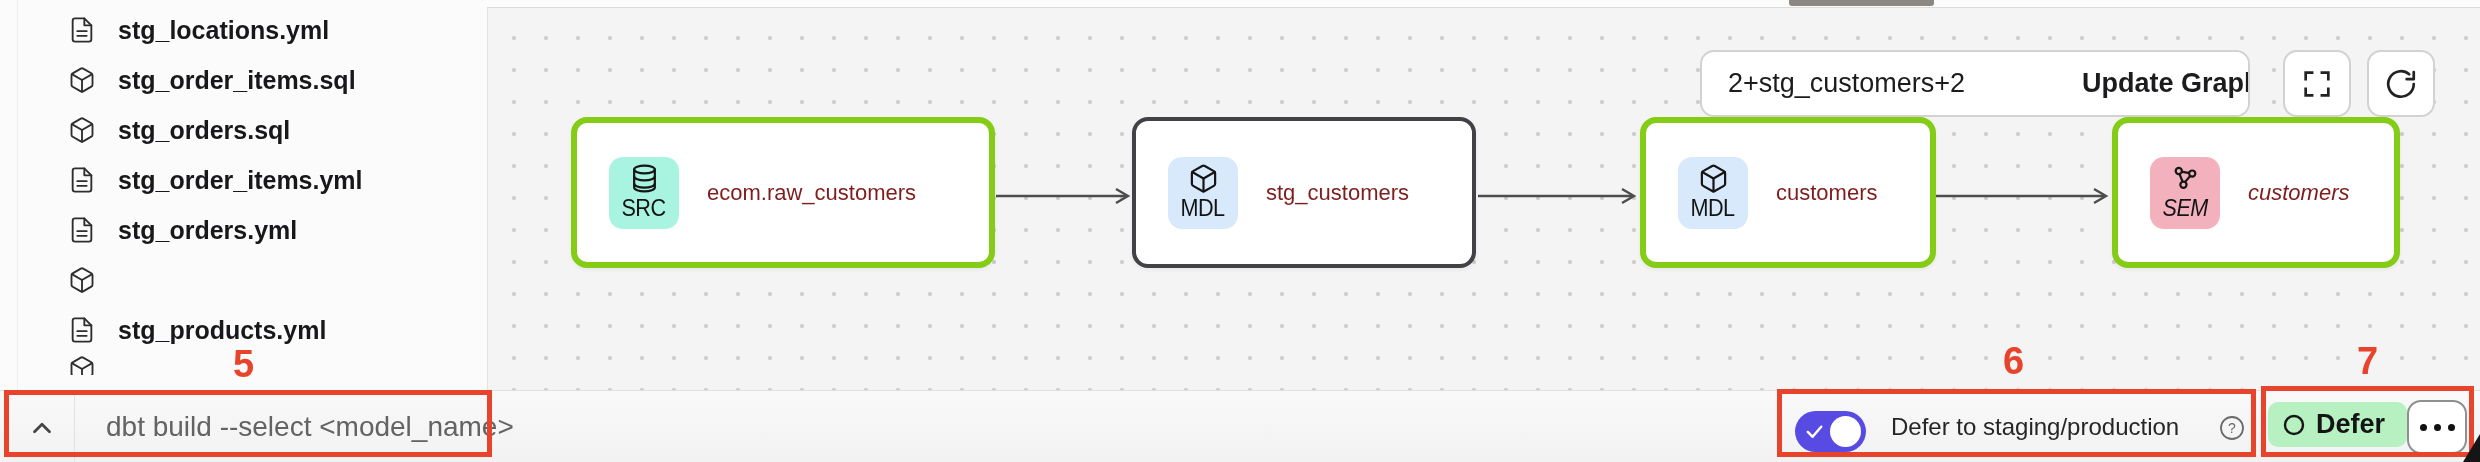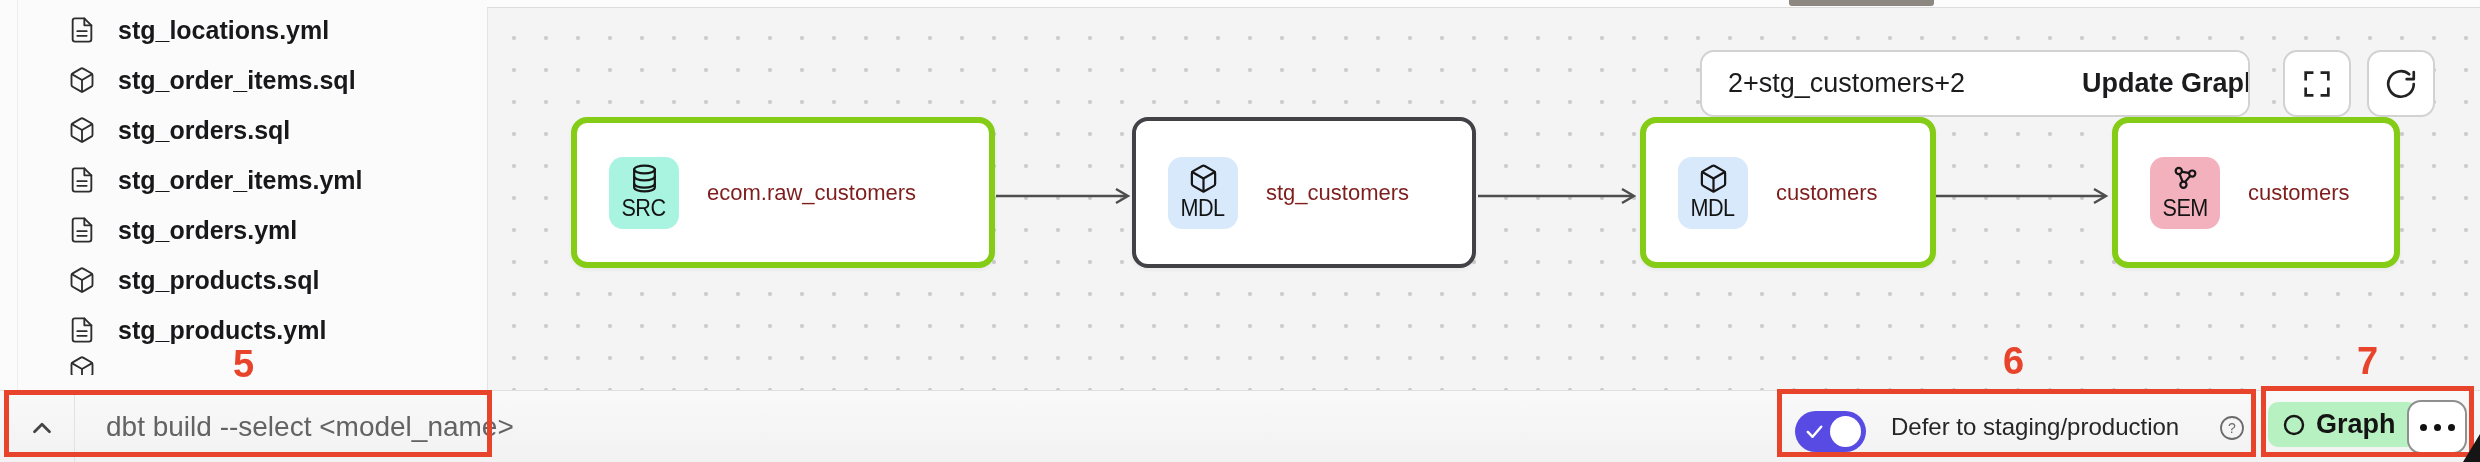--- a/index.html
+++ b/index.html
@@ -148,21 +148,20 @@
           </svg>
         <span class="file-label">stg_orders.yml</span>
       </div>
 
       <div class="file-row">
         <svg viewBox="0 0 24 24">
             <path d="M21 16V8a2 2 0 0 0-1-1.73l-7-4a2 2 0 0 0-2 0l-7 4A2 2 0 0 0 3 8v8a2 2 0 0 0 1 1.73l7 4a2 2 0 0 0 2 0l7-4A2 2 0 0 0 21 16z"></path>
             <polyline points="3.27 6.96 12 12.01 20.73 6.96"></polyline>
             <line x1="12" y1="22.08" x2="12" y2="12"></line>
           </svg>
-        <span class="file-label">stg_products.sql</span>
       </div>
 
       <div class="file-row">
         <svg viewBox="0 0 24 24">
             <path d="M14 2H6a2 2 0 0 0-2 2v16a2 2 0 0 0 2 2h12a2 2 0 0 0 2-2V8z"></path>
             <polyline points="14 2 14 8 20 8"></polyline>
             <line x1="16" y1="13" x2="8" y2="13"></line>
             <line x1="16" y1="17" x2="8" y2="17"></line>
           </svg>
         <span class="file-label">stg_products.yml</span>
@@ -253,21 +252,21 @@
       <svg viewBox="0 0 24 24">
           <path d="M21 16V8a2 2 0 0 0-1-1.73l-7-4a2 2 0 0 0-2 0l-7 4A2 2 0 0 0 3 8v8a2 2 0 0 0 1 1.73l7 4a2 2 0 0 0 2 0l7-4A2 2 0 0 0 21 16z"></path>
           <polyline points="3.27 6.96 12 12.01 20.73 6.96"></polyline>
           <line x1="12" y1="22.08" x2="12" y2="12"></line>
         </svg>
       <span class="badge-text">MDL</span>
     </div>
     <span class="node-label">customers</span>
   </div>
 
-  <div class="node" style="left:2112px; width:288px;">
+  <div class="node" style="left:2112px; width:288px;font-style:italic;">
     <div class="badge sem">
       <svg viewBox="0 0 24 24">
           <line x1="7.5" y1="6.5" x2="16.5" y2="8"></line>
           <line x1="7.3" y1="8.3" x2="9.8" y2="14.6"></line>
           <line x1="15.8" y1="9.9" x2="11.2" y2="15.2"></line>
           <circle cx="6.8" cy="6.2" r="2.4" fill="#f3b1bd"></circle>
           <circle cx="17.2" cy="8.2" r="2.4" fill="#f3b1bd"></circle>
           <circle cx="10.4" cy="16.8" r="2.4" fill="#f3b1bd"></circle>
         </svg>
       <span class="badge-text">SEM</span>
@@ -297,21 +296,21 @@
       <svg viewBox="0 0 26 26">
           <circle cx="13" cy="13" r="11" fill="none" stroke="#6b6b6b" stroke-width="1.8"></circle>
           <text x="13" y="18" text-anchor="middle" font-size="14" font-family="Liberation Sans, sans-serif" fill="#6b6b6b">?</text>
         </svg>
     </div>
 
     <div class="ready-pill">
       <svg viewBox="0 0 24 24">
           <circle cx="12" cy="12" r="9"></circle>
         </svg>
-      <span class="ready-label">Graph</span>
+      <span class="ready-label">Defer</span>
     </div>
     <div class="more-btn">
       <i></i>
         <i></i>
         <i></i>
     </div>
   </div>
 
   <div class="anno-num" id="anno-num-5">5</div>
   <div class="anno-num" id="anno-num-6">6</div>

